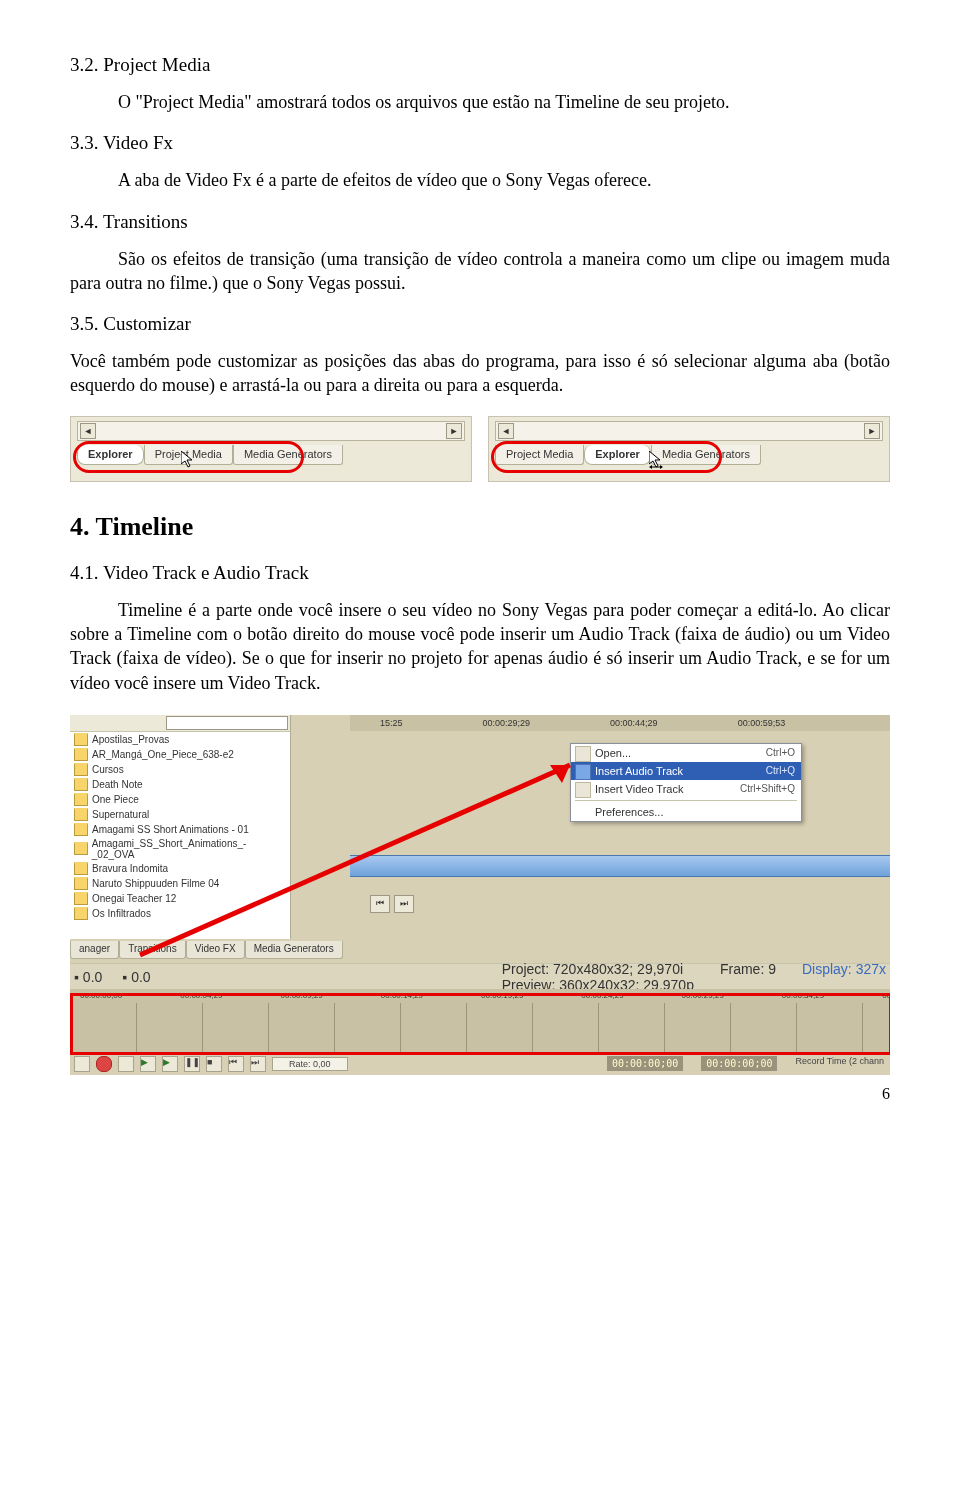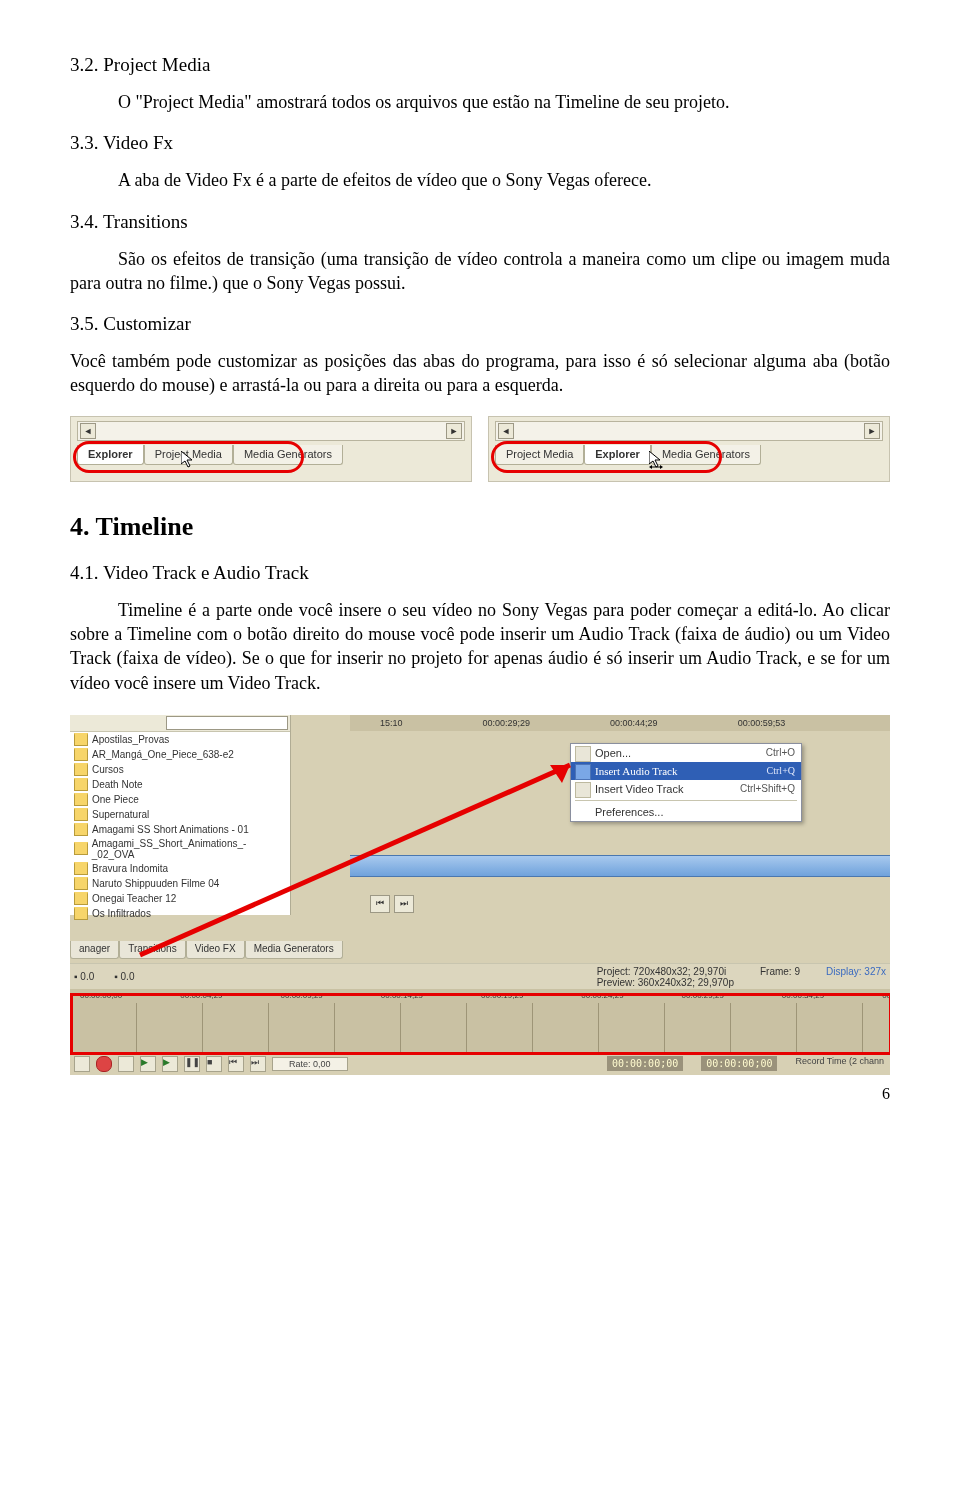--- a/index.html
+++ b/index.html
@@ -75,20 +75,21 @@
     border-top: none;
     padding: 3px 10px 4px 10px;
     color: #333;
     border-radius: 0 0 3px 3px;
     position: relative;
   }
   .tabfig .tab.active {
     background: #fff;
     font-weight: bold;
     border-top: none;
+    border-radius: 8px;
   }
   .redoval {
     position: absolute;
     border: 3px solid #e60000;
     border-radius: 18px;
     pointer-events: none;
   }
   .cursor {
     position: absolute;
     width: 14px; height: 18px;
@@ -107,21 +108,21 @@
     overflow: hidden;
   }
   .bigshot .bg {
     position: absolute; inset: 0;
     background: #d7d0b4;
   }
   
   .explorer {
     position: absolute;
     left: 0; top: 0;
-    width: 220px; height: 200px;
+    width: 220px; height: 224px;
     background: #fff;
     border-right: 1px solid #b0ac94;
   }
   .explorer .hdr {
     height: 16px;
     background: #ece9d8;
     border-bottom: 1px solid #c8c5af;
   }
   .explorer .hdr .combo {
     float: right; width: 120px; height: 12px; margin: 1px 2px;
@@ -154,21 +155,21 @@
   }
   .ctxmenu .row .ico {
     position: absolute; left: 4px; top: 2px;
     width: 14px; height: 14px;
     background: #e9e6d8; border: 1px solid #bdb99f;
   }
   .ctxmenu .row .shortcut {
     margin-left: auto; color: #555; font-size: 10px;
   }
   .ctxmenu .row.sel {
-    background: #2f5fb5; color: #fff; font-family: Liberation Serif, serif;
+    background: #2f5fb5; color: #fff;
   }
   .ctxmenu .row.sel .shortcut { color: #dfe7fb; }
   .ctxmenu .sep {
     height: 1px; background: #c8c5af; margin: 2px 4px;
   }
   
   .docktabs {
     position: absolute;
     left: 0; top: 226px; width: 310px; height: 18px;
     display: flex;
@@ -213,21 +214,21 @@
     font-size: 9px;
   }
   
   .statusbar {
     position: absolute;
     left: 0; right: 0; top: 248px; height: 26px;
     background: #dcd6be;
     border-top: 1px solid #c8c5af;
     border-bottom: 1px solid #c8c5af;
     display: flex; align-items: center;
-    font-size: 10px; gap: 20px;
+    font-size: 14px; gap: 20px;
     padding: 0 4px;
   }
   .statusbar .block { white-space: nowrap; }
   .statusbar .accent { color: #3a6ac0; }
   .statusbar .right { margin-left: auto; display: flex; gap: 26px; justify-content: space-between; }
   
   .ruler {
     position: absolute;
     left: 0; right: 0; top: 274px; height: 14px;
     background: #c9c1a3;
@@ -394,21 +395,21 @@
           <span>Onegai Teacher 12</span>
         </div>
         <div class="item">
           <span class="icon"></span>
           <span>Os Infiltrados</span>
         </div>
       </div>
   </div>
 
   <div class="timehdr">
-    <span>15:10</span>
+    <span>15:25</span>
     <span>00:00:29;29</span>
     <span>00:00:44;29</span>
     <span>00:00:59;53</span>
   </div>
 
   <div class="ctxmenu">
     <div class="row">
       <span class="ico"></span>
       <span>Open...</span>
       <span class="shortcut">Ctrl+O</span>

